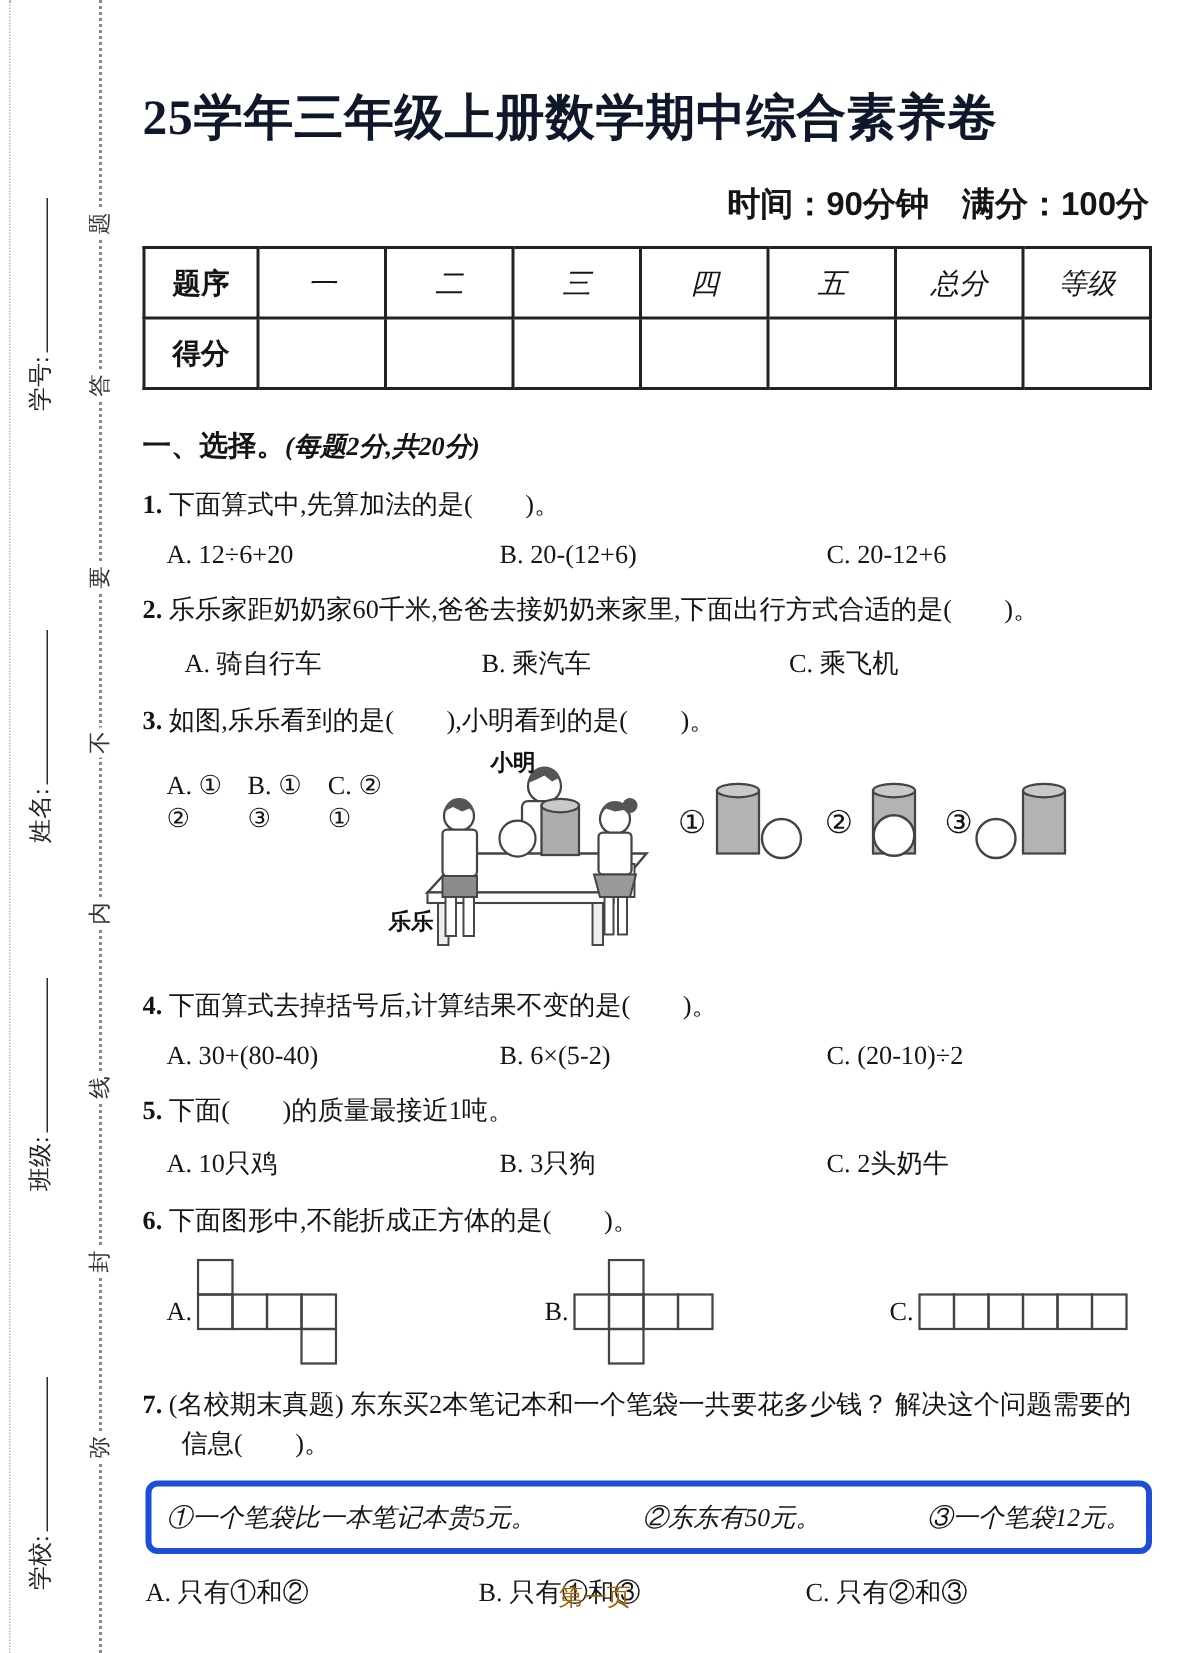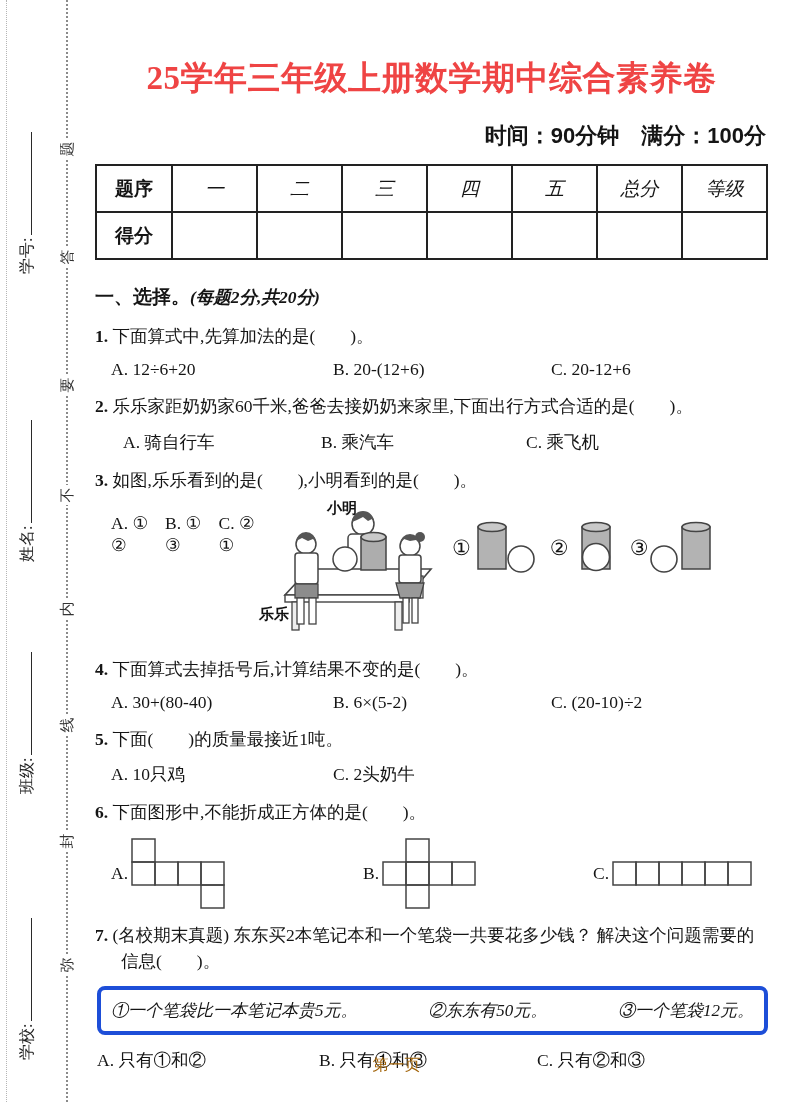--- a/index.html
+++ b/index.html
@@ -26,22 +26,22 @@
   .v-group .blank-line { display:inline-block; width:103px; height:1em;
              border-bottom:1.6px solid #2a2a2a; margin-left:3px; }
   #vg0 { left:15px; top:274px; }
   #vg1 { left:15px; top:562px; }
   #vg2 { left:15px; top:794px; }
   #vg3 { left:15px; top:1060px; }
 
   
   .content { position:absolute; left:95px; top:56px; width:673px; }
 
-  .page-title { margin:0; text-align:center; font-size:33px; font-weight:bold;
-                letter-spacing:0.5px; color:#ef4444; }
+  .page-title { margin:0; font-size:33px; font-weight:bold;
+                letter-spacing:0.5px; color:#0f172a; }
   .exam-meta { margin-top:20px; text-align:right; font-weight:bold; font-size:22px;
                font-family:"Liberation Sans","DejaVu Sans",sans-serif; padding-right:2px; }
 
   table.score { width:100%; border-collapse:collapse; margin-top:13px;
                 table-layout:fixed; }
   table.score td { border:2.2px solid #222; height:43px; text-align:center;
                    font-size:19px; background:#fff; }
   td.score-head { font-family:Liberation Mono, monospace;
                   font-weight:bold; font-size:18px; }
   col.first { width:76px; }
@@ -266,20 +266,21 @@
     </div>
   </div>
 
   <div class="q">
     <div class="q-text">
       <span class="q-num">5.</span>
       <span>下面(　　)的质量最接近1吨。</span>
     </div>
     <div class="opts">
       <span class="opt">A. 10只鸡</span>
+      <span class="opt">B. 3只狗</span>
       <span class="opt">C. 2头奶牛</span>
     </div>
   </div>
 
   <div class="q">
     <div class="q-text">
       <span class="q-num">6.</span>
       <span>下面图形中,不能折成正方体的是(　　)。</span>
     </div>
     <div class="q6-row">

